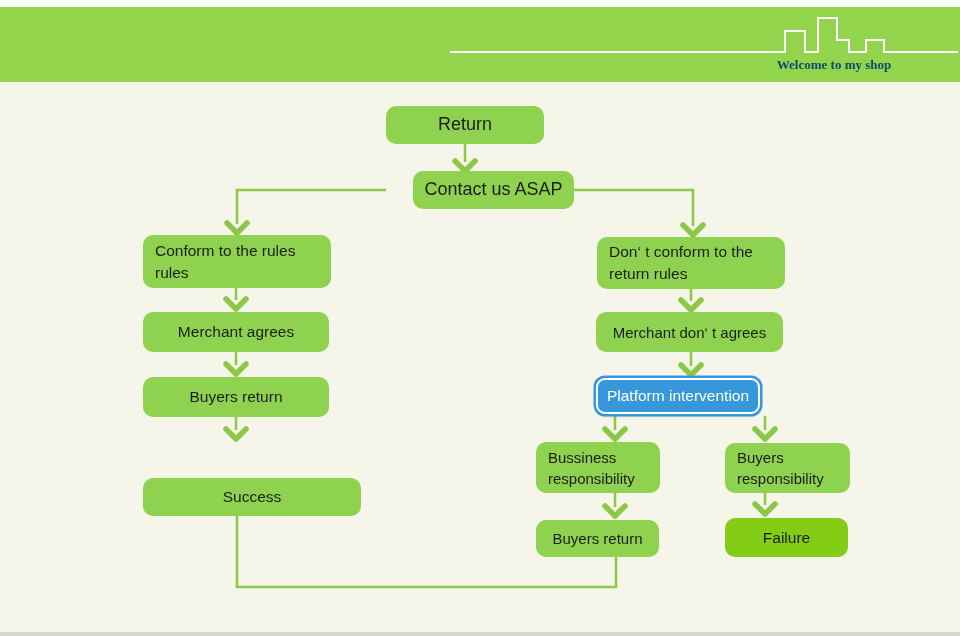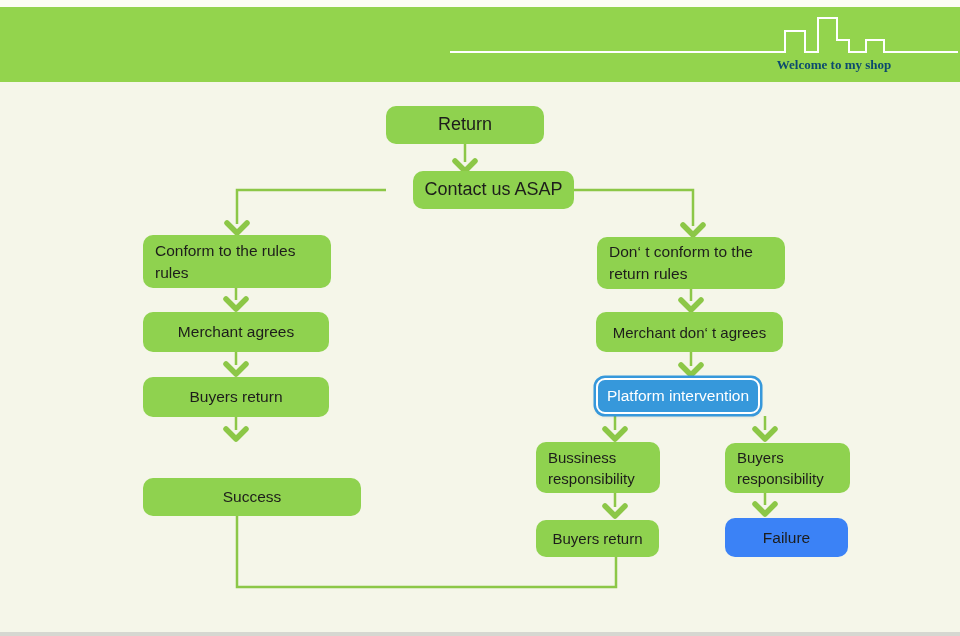--- a/index.html
+++ b/index.html
@@ -45,21 +45,21 @@
   .node.left-text { justify-content:flex-start; text-align:left; padding:0 12px; }
   .node.big { font-size:18px; }
 
   .node.platform {
     background:#3698db;
     color:#ffffff;
     border:2px solid #ffffff;
     box-shadow:0 0 0 2.5px #3698db, 0 2px 4px rgba(0,0,0,0.15);
     border-radius:9px;
   }
-  .node.gray { background:#3b82f6; }
+  .node.gray { background:#84cc16; }
 
   
   .n-return            { left:378px; top:24px;  width:158px; height:38px; }
   .n-contact           { left:377px; top:89px;  width:161px; height:38px;margin-left:28px; }
   .n-conform           { left:135px; top:153px; width:188px; height:53px; }
   .n-merchant-agrees   { left:135px; top:230px; width:186px; height:40px; }
   .n-buyers-return-l   { left:135px; top:295px; width:186px; height:40px; }
   .n-success           { left:135px; top:360px; width:218px; height:38px;margin-top:36px; }
   .n-dont-conform      { left:589px; top:155px; width:188px; height:52px; }
   .n-merchant-dont     { left:588px; top:230px; width:187px; height:40px; font-size:15px; }

